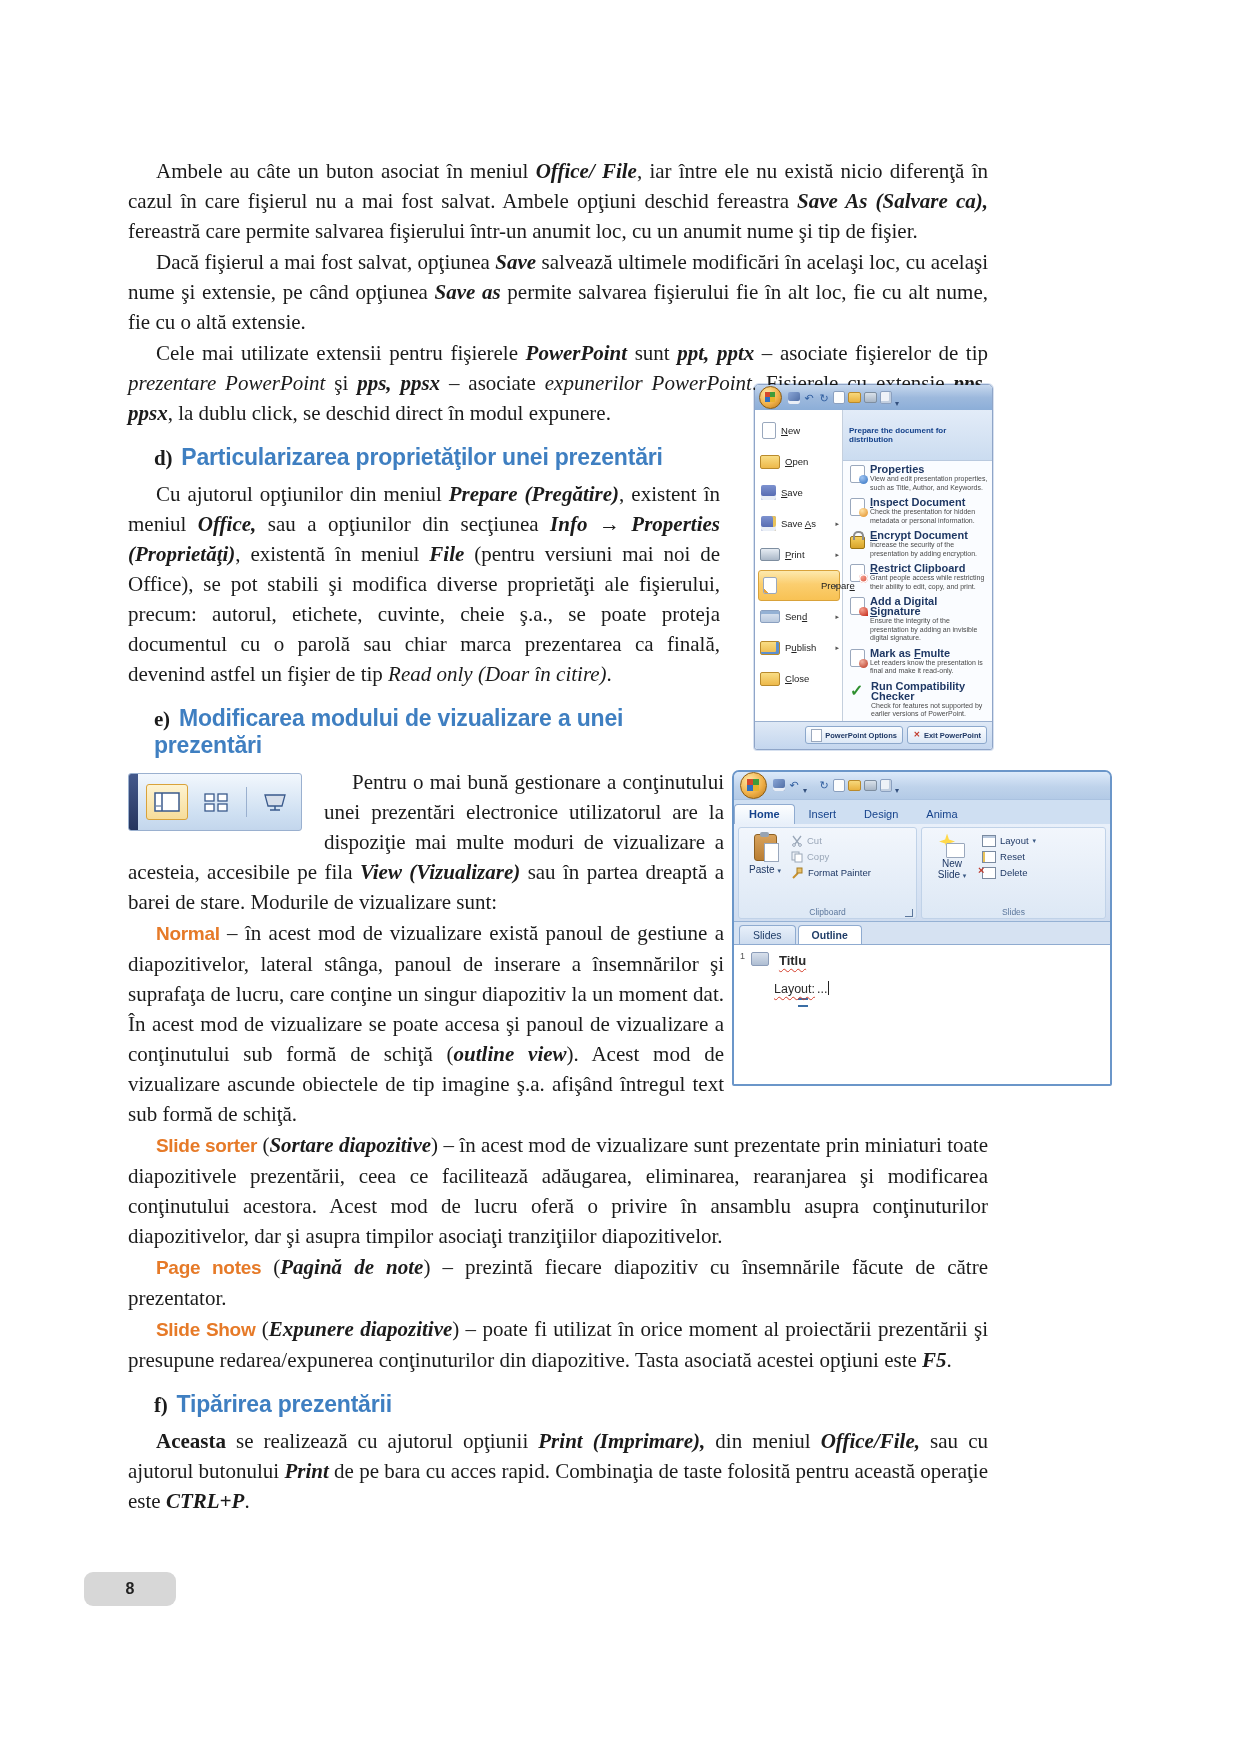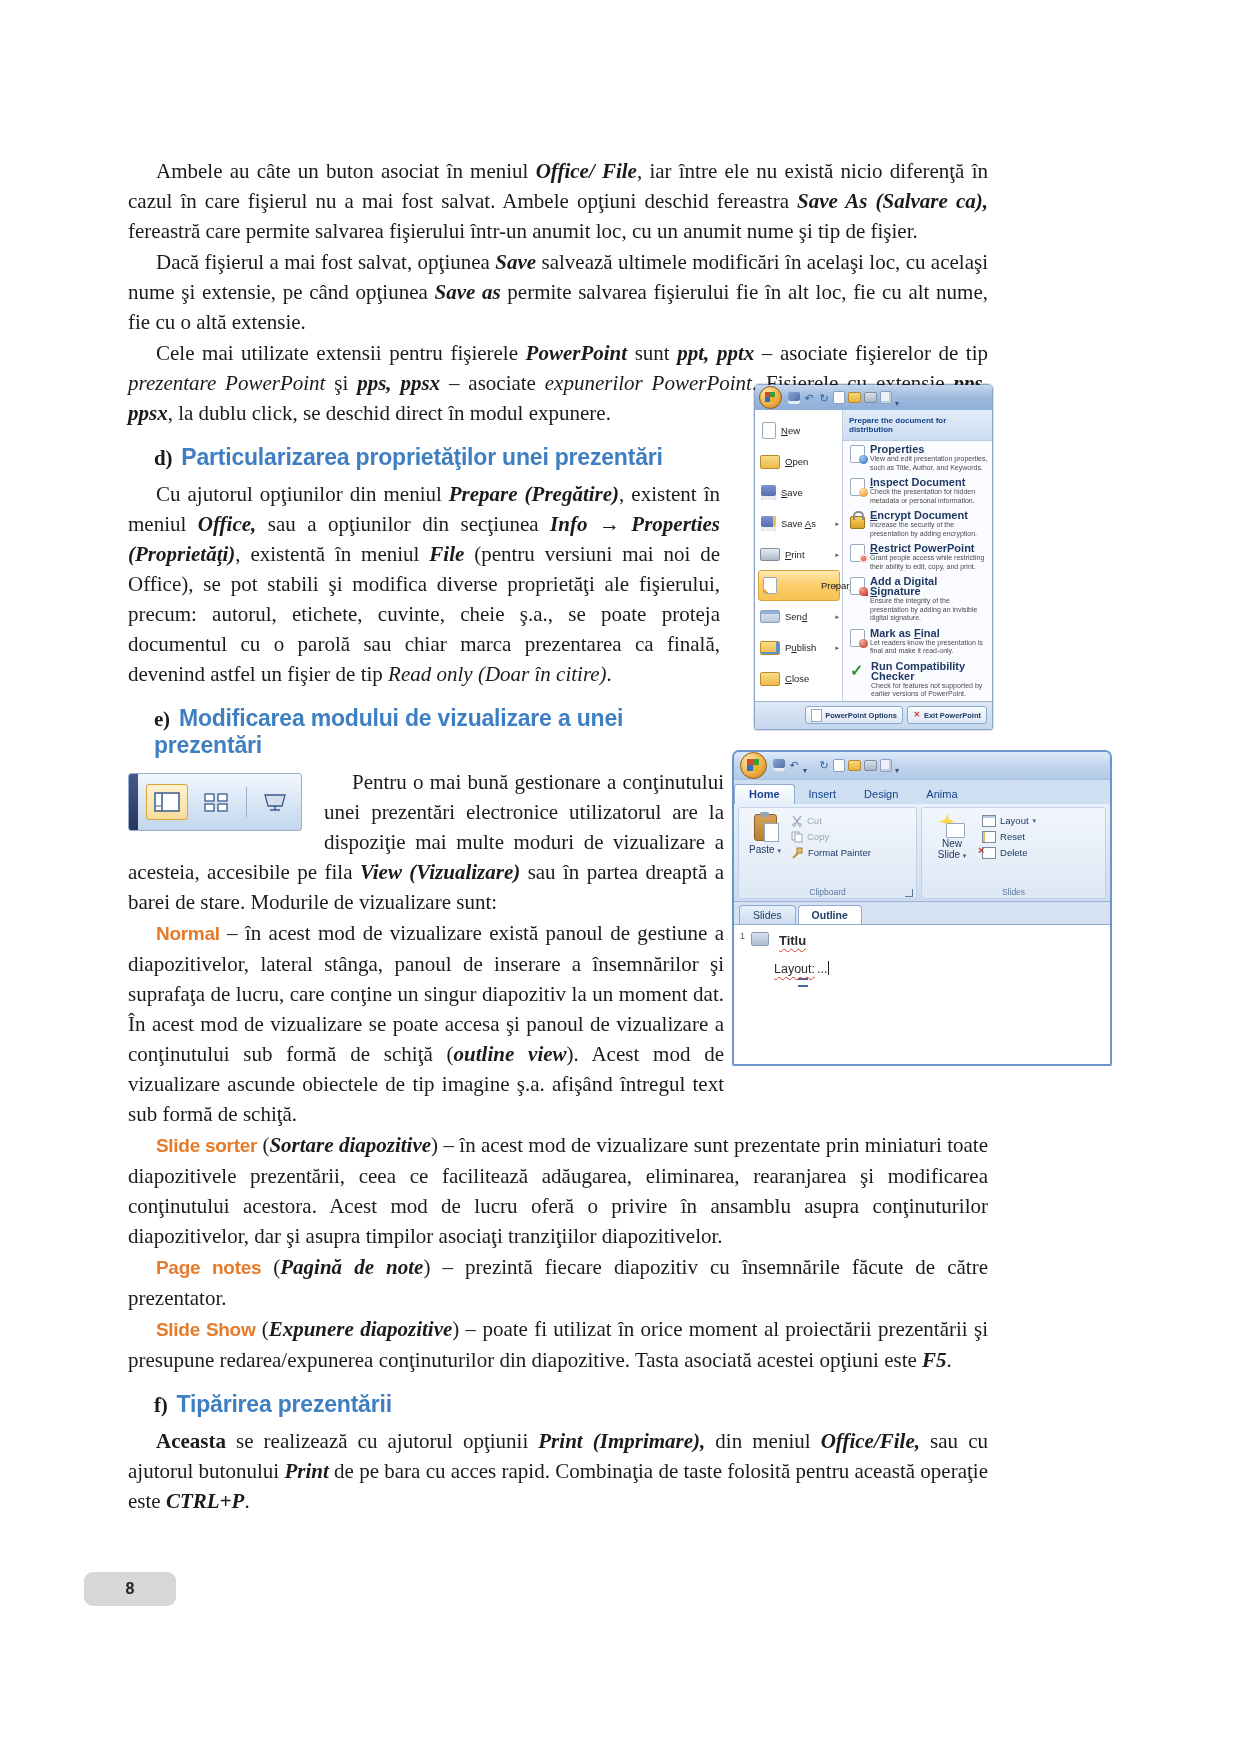--- a/index.html
+++ b/index.html
@@ -56,21 +56,21 @@
   .ic-prepare{background:#fff;border:1px solid #9aa8bd;width:12px;height:15px;margin-left:2px;position:relative;overflow:hidden;}
   .ic-prepare::after{content:"";position:absolute;left:-2px;bottom:-2px;width:14px;height:7px;
       background:linear-gradient(45deg,#e7a33b 40%,transparent 41%);}
   .ic-send{background:linear-gradient(#dfe7f2,#b9c9de);border:1px solid #8aa0c0;height:11px;box-shadow:inset 0 3px 0 #94b1d4;}
   .ic-publish{background:linear-gradient(#f9dd85,#edb94b);border:1px solid #b98a2c;height:12px;box-shadow:inset -3px -2px 0 #5d8fd0;}
   .ic-close{background:linear-gradient(#f9dd85,#edb94b);border:1px solid #b98a2c;height:12px;}
   .s1-label{font-size:9.5px;color:#222;white-space:nowrap;}
   .s1-arrow::after{content:"▸";position:absolute;right:1px;font-size:7px;color:#555;}
   .s1-right{flex:1;background:#fafcff;display:flex;flex-direction:column;}
   .s1-subheader{background:linear-gradient(#e3ecf8,#cbdcf0);border-bottom:1px solid #b9c9de;
-      font-size:8px;font-weight:bold;color:#15428b;padding:6px 6px;}
+      font-size:8px;font-weight:bold;color:#15428b;padding:16px 6px;}
   .s1-sub{display:flex;padding:3px 4px 2px 5px;}
   .s1-subic{width:18px;height:18px;margin:1px 5px 0 0;flex:0 0 auto;border-radius:2px;position:relative;}
   .sic-doc{background:#fff;border:1px solid #9aa8bd;width:13px;height:16px;margin-left:2px;}
   .sic-doc::after{content:"";position:absolute;width:9px;height:9px;border-radius:50%;right:-4px;bottom:-2px;}
   .sic-properties::after{background:radial-gradient(circle at 35% 30%,#9fc4f2,#2f6fbf);}
   .sic-inspect::after{background:radial-gradient(circle at 35% 30%,#ffe2a6,#e08a1f);}
   .sic-encrypt{background:linear-gradient(#f4cf5e,#d9a42a);border:1px solid #9a7415;width:13px;height:11px;margin-top:6px;margin-left:2px;}
   .sic-encrypt::before{content:"";position:absolute;top:-6px;left:2px;width:7px;height:7px;border:2px solid #8d8d8d;border-bottom:none;border-radius:5px 5px 0 0;}
   .sic-restrict::after{background:radial-gradient(circle at 35% 30%,#f4a08e,#d43c2a);box-shadow:inset 0 0 0 1.5px #fff;}
   .sic-signature::after{background:radial-gradient(circle at 35% 30%,#f4a08e,#c42818);border-radius:50% 50% 0 50%;}
@@ -243,35 +243,35 @@
             <div class="s1-sub">
               <span class="s1-subic sic-encrypt"></span>
               <div>
                   <div class="s1-subtitle"><span class="seg-u">E</span><span>ncrypt Document</span></div>
                   <div class="s1-subdesc">Increase the security of the presentation by adding encryption.</div>
                 </div>
             </div>
             <div class="s1-sub">
               <span class="s1-subic sic-doc sic-restrict"></span>
               <div>
-                  <div class="s1-subtitle"><span class="seg-u">R</span><span>estrict PowerPoint</span></div>
+                  <div class="s1-subtitle"><span class="seg-u">R</span><span>estrict Clipboard</span></div>
                   <div class="s1-subdesc">Grant people access while restricting their ability to edit, copy, and print.</div>
                 </div>
             </div>
             <div class="s1-sub">
               <span class="s1-subic sic-doc sic-signature"></span>
               <div>
                   <div class="s1-subtitle"><span>Add a Digital </span><span class="seg-u">S</span><span>ignature</span></div>
                   <div class="s1-subdesc">Ensure the integrity of the presentation by adding an invisible digital signature.</div>
                 </div>
             </div>
             <div class="s1-sub">
               <span class="s1-subic sic-doc sic-final"></span>
               <div>
-                  <div class="s1-subtitle"><span>Mark as </span><span class="seg-u">F</span><span>inal</span></div>
+                  <div class="s1-subtitle"><span>Mark as </span><span class="seg-u">F</span><span>multe</span></div>
                   <div class="s1-subdesc">Let readers know the presentation is final and make it read-only.</div>
                 </div>
             </div>
             <div class="s1-sub">
               <span class="s1-subic sic-check"></span>
               <div>
                   <div class="s1-subtitle"><span>Run Compatibility Checker</span></div>
                   <div class="s1-subdesc">Check for features not supported by earlier versions of PowerPoint.</div>
                 </div>
             </div>

